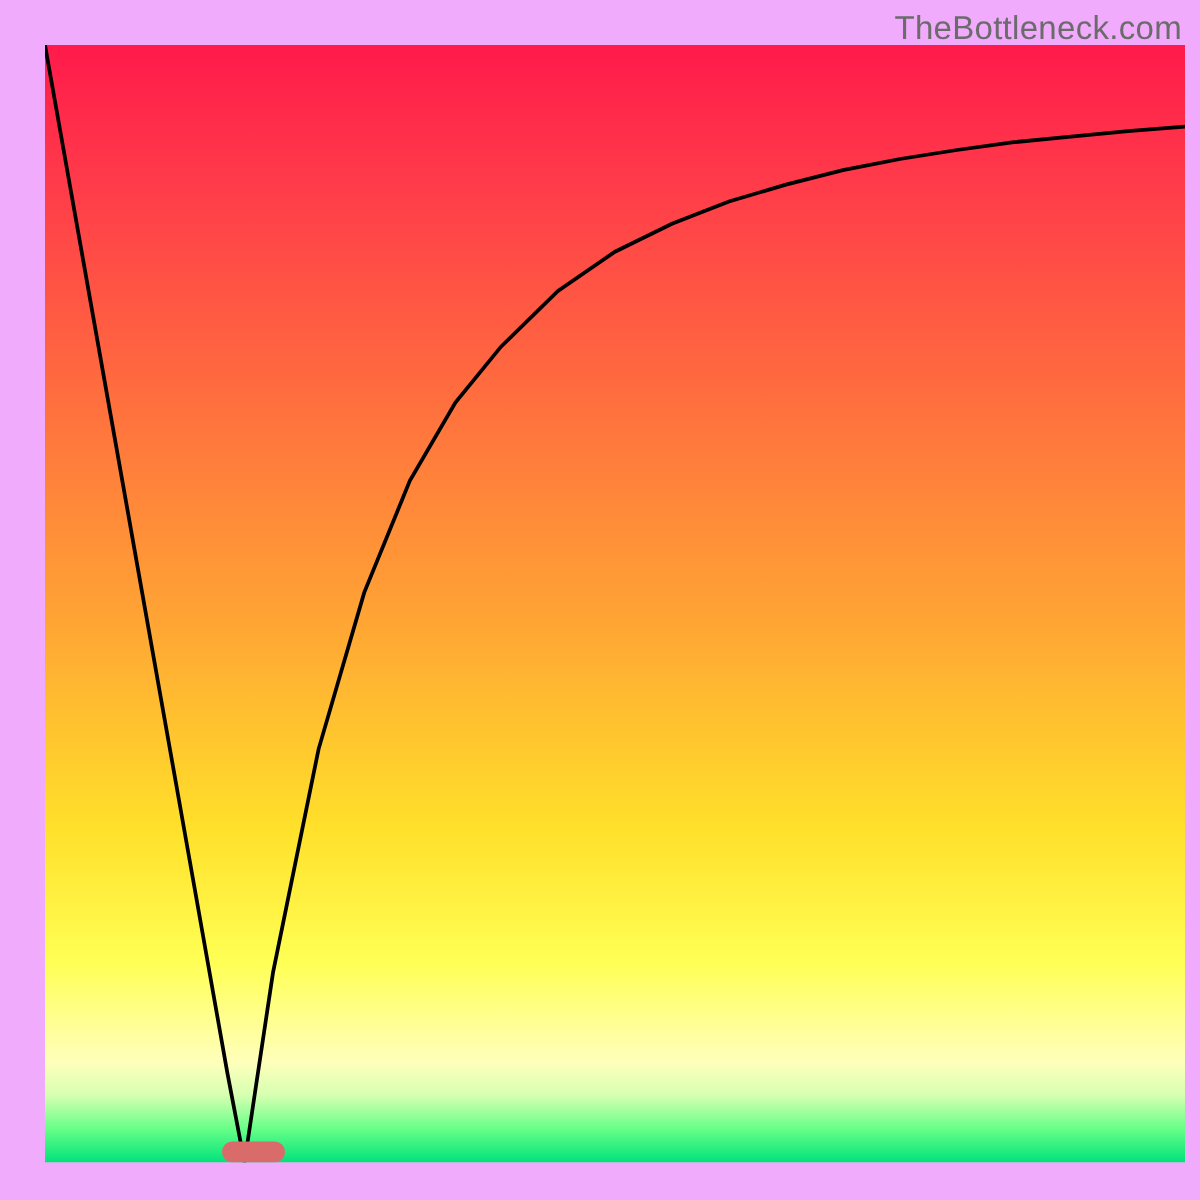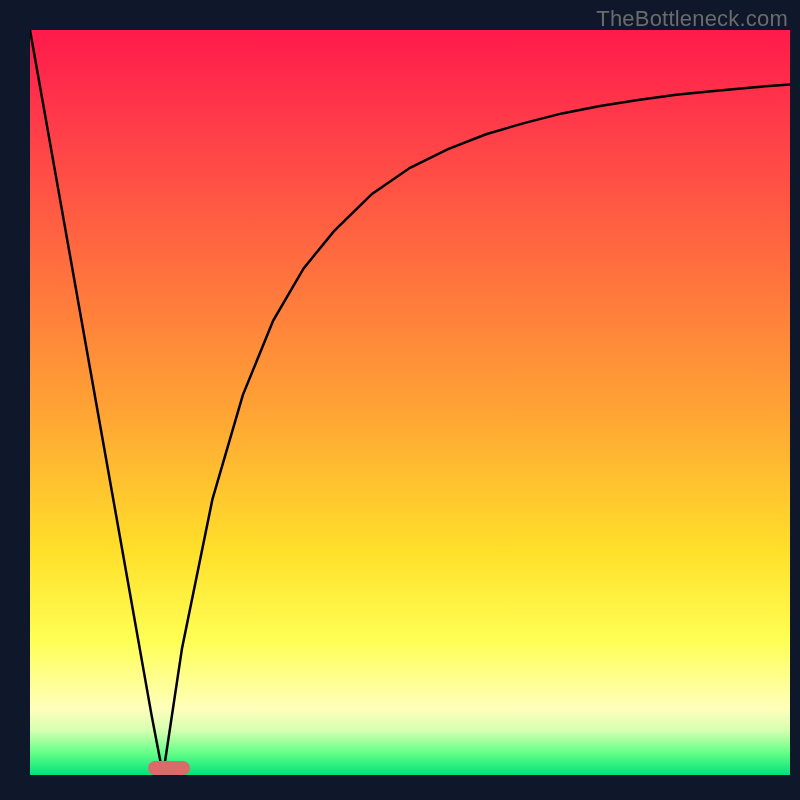--- a/index.html
+++ b/index.html
@@ -8,21 +8,21 @@
     width: 800px;
     height: 800px;
     background: #000;
     font-family: Arial, Helvetica, sans-serif;
     position: relative;
     overflow: hidden;
   }
   .frame {
     position: absolute;
     inset: 0;
-    background: #0f172a;
+    background: #f0abfc;
   }
   .plot-area {
     position: absolute;
     left: 30px;
     top: 30px;
     width: 760px;
     height: 745px;
     overflow: hidden;
   }
   .gradient {

